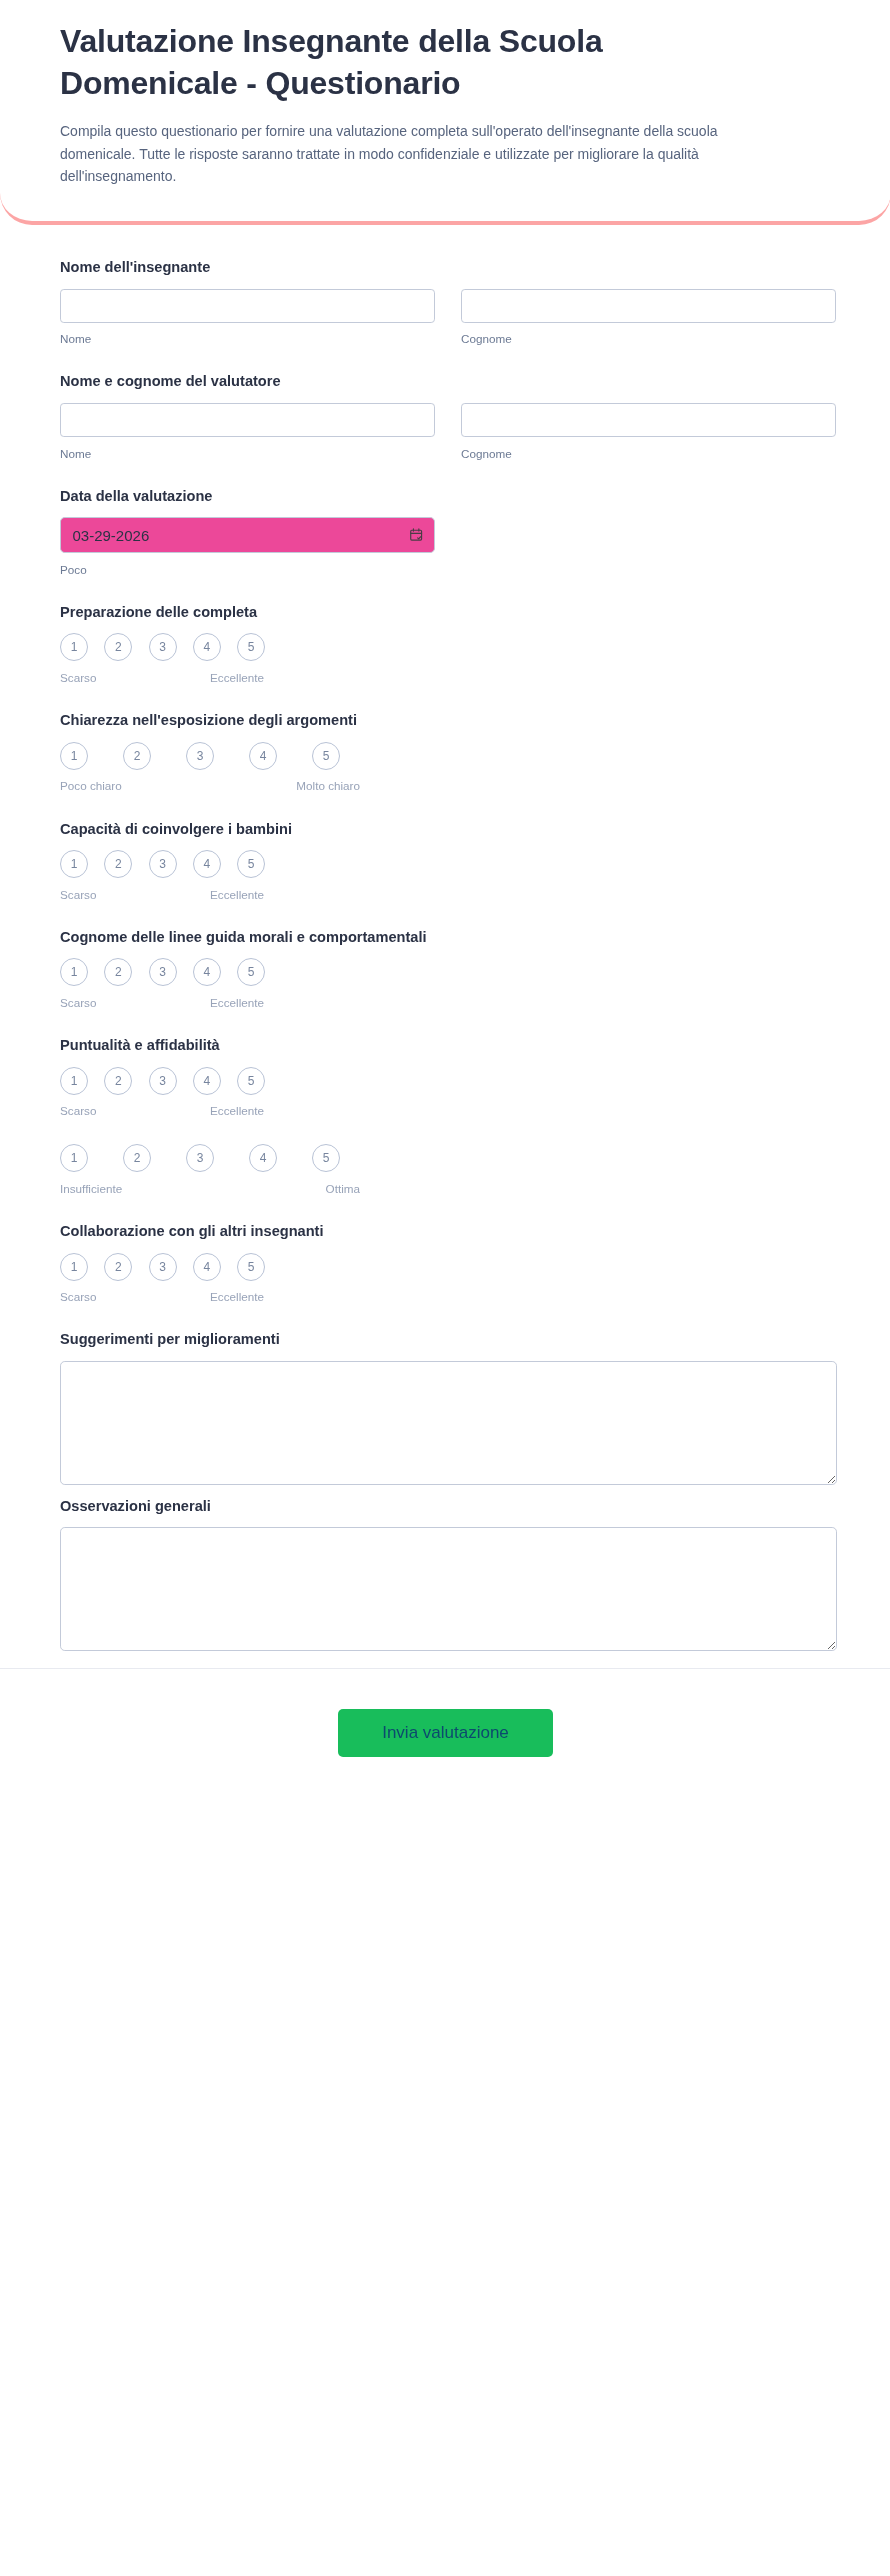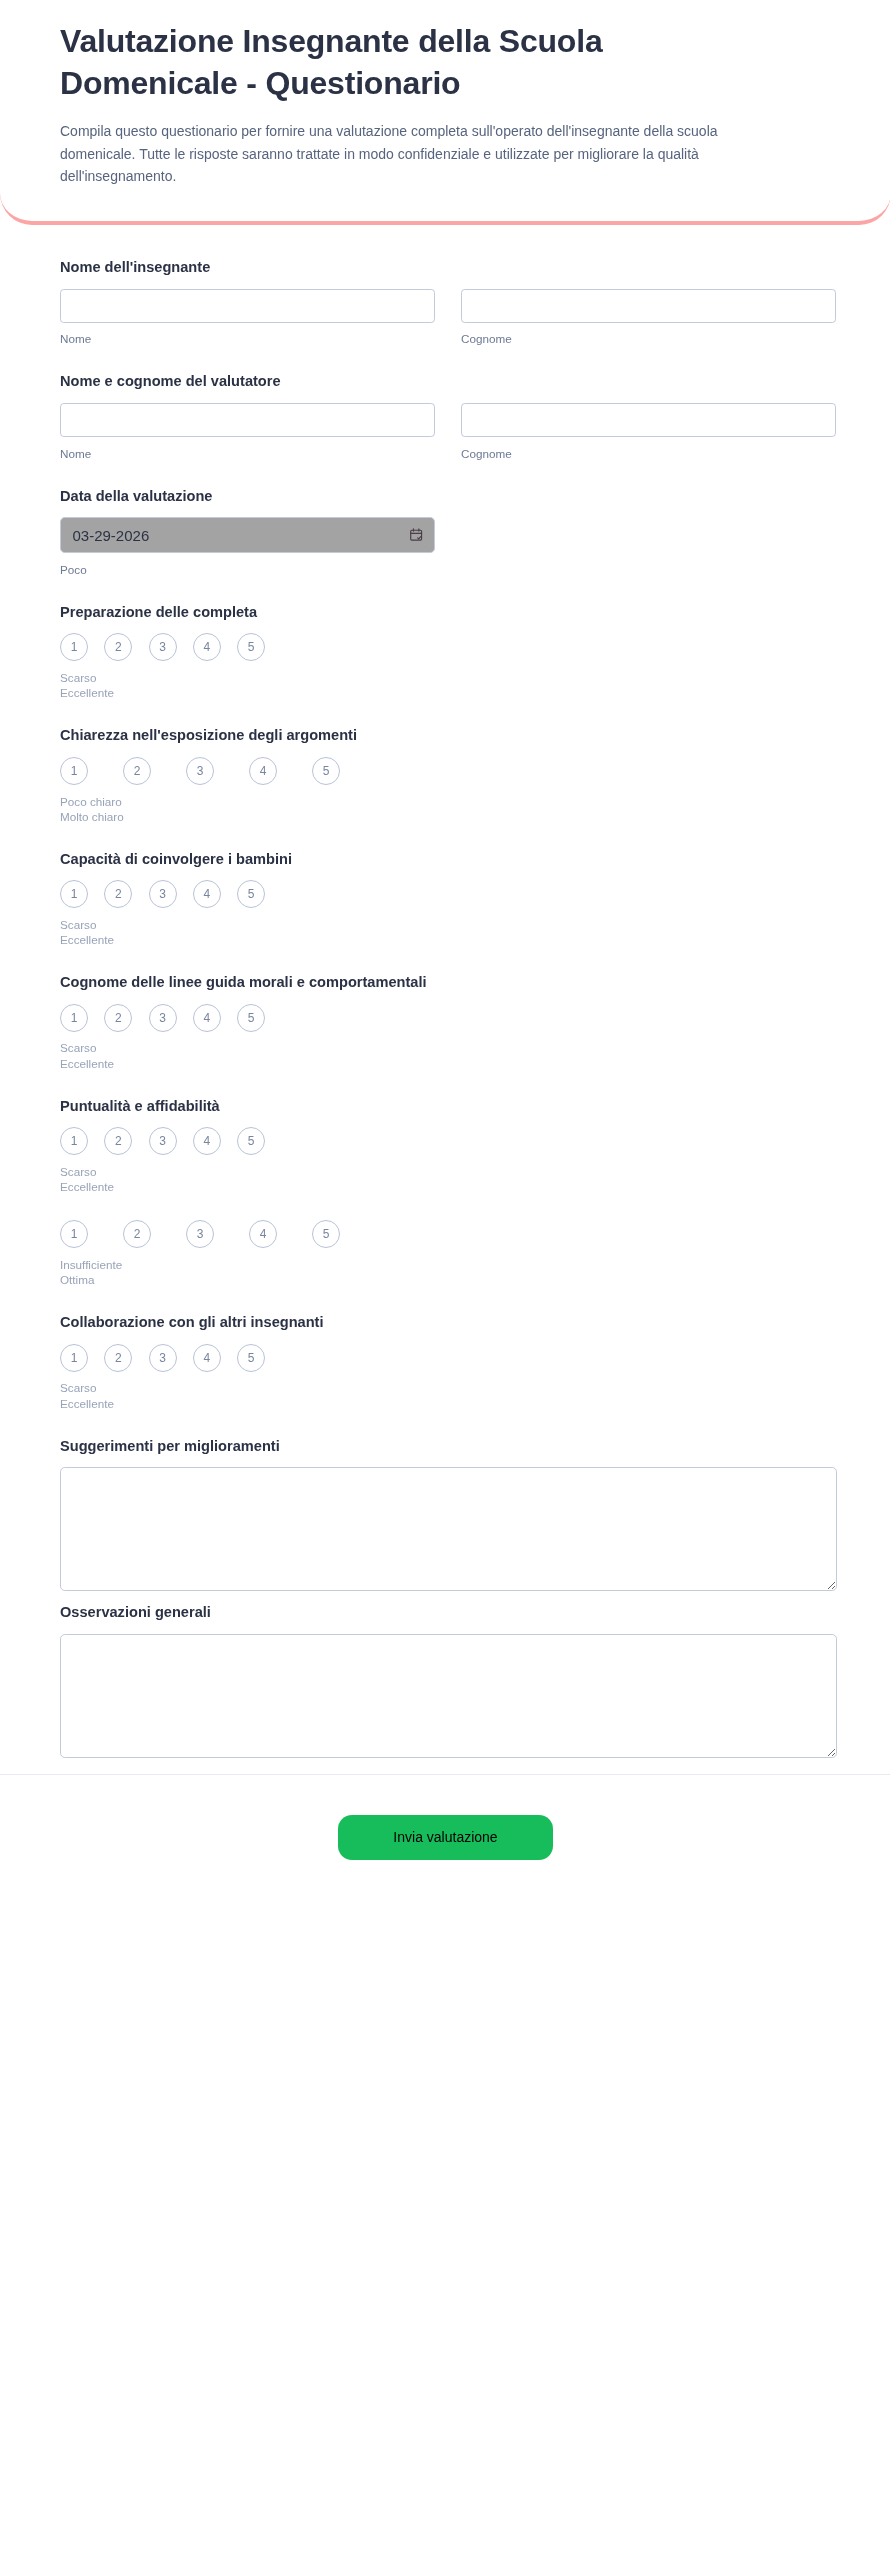--- a/index.html
+++ b/index.html
@@ -89,21 +89,21 @@
   .date-wrap {
     position: relative;
     width: 375px;
   }
   .date-input {
     display: block;
     width: 100%;
     height: 36px;
     border: 1px solid #c3cad9;
     border-radius: 4.8px;
-    background: #a3a3a3;
+    background: #ec4899;
     font-family: "Liberation Sans", sans-serif;
     font-size: 15px;
     color: #2b3245;
     padding: 0 36px 0 11.5px;
     outline: none;
   }
   .cal-icon {
     position: absolute;
     right: 10.5px;
     top: 50%;
@@ -140,21 +140,20 @@
   .scale-wide   .rating-circle { margin-right: 35px; }
   .rating-circle:last-child { margin-right: 0; }
 
   .rating-ends {
     display: flex;
     justify-content: space-between;
     margin-top: 8.6px;
     font-size: 11.7px;
     color: #98a3b8;
     line-height: 1.3;
-    flex-direction: column;
   }
   .scale-narrow .rating-ends { width: 204px; }
   .scale-wide   .rating-ends { width: 300px; justify-content: space-between; }
 
   
   .textarea-block { margin-bottom: 12px; }
   .ta-input {
     display: block;
     width: 777px;
     height: 124px;
@@ -172,25 +171,25 @@
   
   .form-footer {
     margin-top: 16.3px;
     border-top: 1px solid #e8eaf0;
     padding: 40px 0 57px 0;
     text-align: center;
   }
   .submit-button {
     display: inline-block;
     background: #18bd5b;
-    color: #000000;
+    color: #0c4a6e;
     border: none;
-    border-radius: 14px;
-    font-family: "Liberation Sans", sans-serif;
-    font-size: 14px;
+    border-radius: 5px;
+    font-family: "Liberation Sans", sans-serif;
+    font-size: 17px;
     font-weight: normal;
     padding: 14.4px 34px;
     cursor: pointer;
     outline: none;
     min-width: 215px;
   }
 </style>
 </head>
 <body>
 

